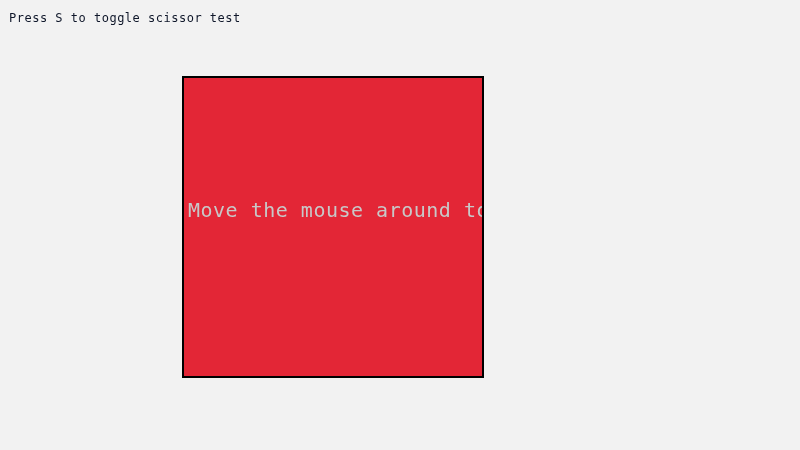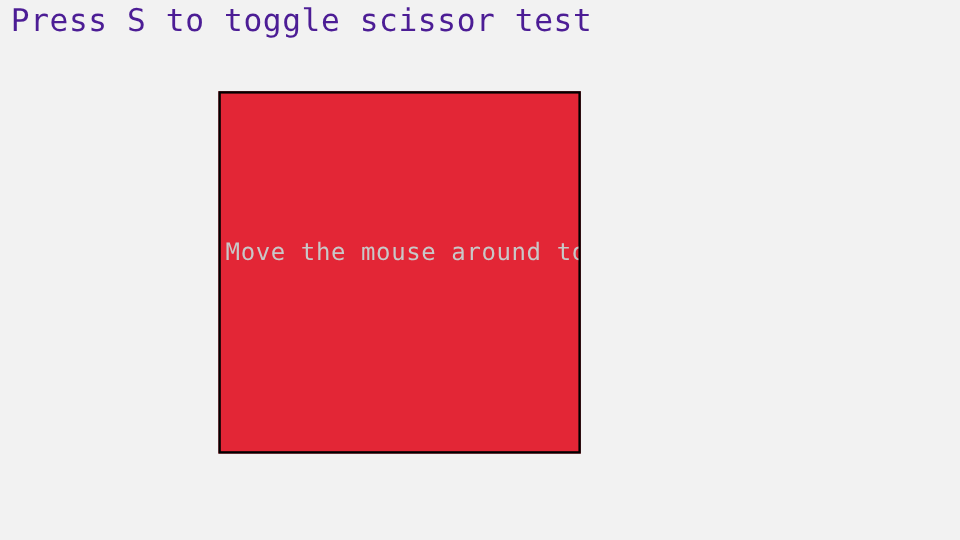--- a/index.html
+++ b/index.html
@@ -67,19 +67,19 @@
     font-stretch: semi-condensed;
   }
 </style>
 </head>
 <body>
 
 <div id="app" style="width: 800px; height: 450px;">
 
   <div id="canvas-bg" style="background: rgb(242, 242, 242);"></div>
 
-  <div id="hint-text" style="left: 9px; top: 8px; font-size: 26px; color: #4c1d95;">Press S to toggle scissor test</div>
+  <div id="hint-text" style="left: 9px; top: 8px; font-size: 12px; color: #0f172a;">Press S to toggle scissor test</div>
 
   <div id="scissor-area" style="left: 182px; top: 76px; width: 302px; height: 302px; background: rgb(227, 38, 54); border-color: rgb(0, 0, 0); border-width: 2px; overflow: hidden;">
     <div id="clipped-message" style="font-size: 20px; color: rgb(200, 200, 200);">Move the mouse around to reveal the scissor area</div>
   </div>
 
 </div>
 
 </body></html>

